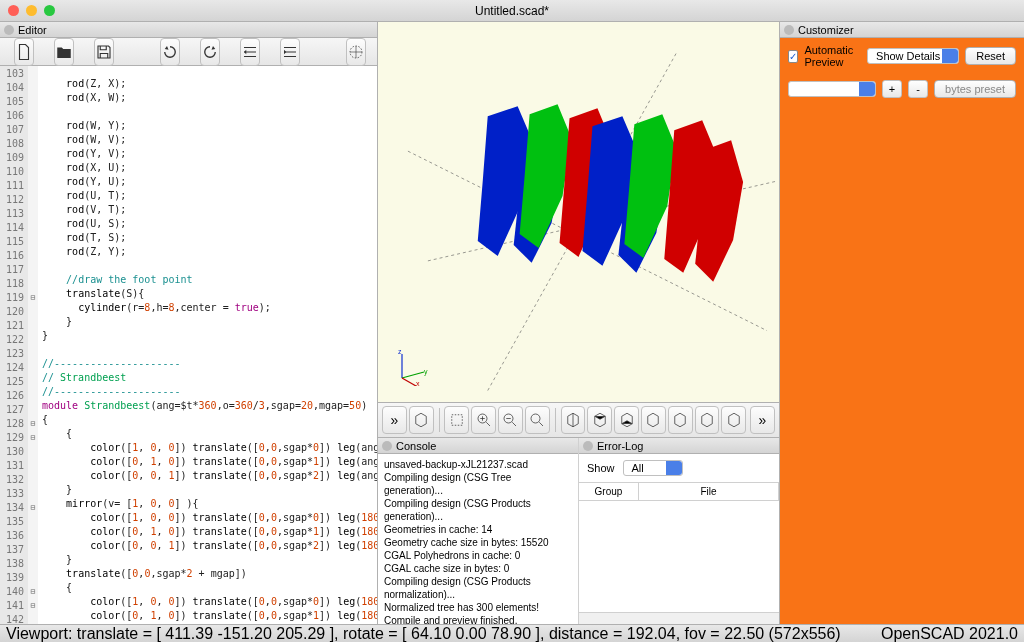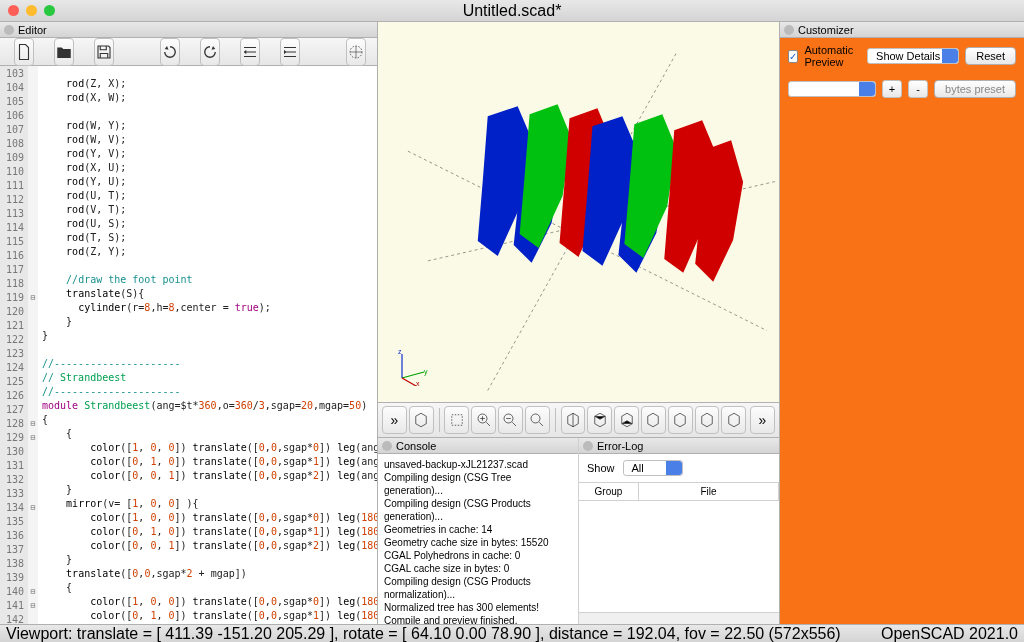--- a/index.html
+++ b/index.html
@@ -3,21 +3,21 @@
 <meta charset="utf-8">
 <style>
 * { margin: 0; padding: 0; box-sizing: border-box; }
 body { font-family: -apple-system, "Helvetica Neue", Arial, sans-serif; font-size: 11px; background: #ececec; width: 1024px; height: 642px; overflow: hidden; display: flex; flex-direction: column; }
 .title-bar { height: 22px; background: linear-gradient(#e8e8e8, #d4d4d4); display: flex; align-items: center; padding: 0 8px; border-bottom: 1px solid #b0b0b0; position: relative; }
 .traffic-lights { display: flex; gap: 7px; }
 .tl { width: 11px; height: 11px; border-radius: 50%; }
 .tl.red { background: #ff5f57; }
 .tl.yellow { background: #febc2e; }
 .tl.green { background: #28c840; }
-.win-title { position: absolute; left: 50%; transform: translateX(-50%); font-size: 16px; }
+.win-title { position: absolute; left: 50%; transform: translateX(-50%); font-size: 12px; }
 .main-area { flex: 1; display: flex; min-height: 0; }
 .editor-pane { width: 378px; display: flex; flex-direction: column; border-right: 1px solid #b0b0b0; background: #f0f0f0; }
 .pane-header { height: 16px; background: linear-gradient(#e8e8e8, #d4d4d4); display: flex; align-items: center; padding: 0 4px; border-bottom: 1px solid #b0b0b0; }
 .pane-close { width: 10px; height: 10px; border-radius: 50%; background: #bbb; margin-right: 4px; }
 .pane-title { flex: 1; text-align: left; font-size: 11px; }
 .toolbar { height: 28px; background: linear-gradient(#f6f6f6, #e6e6e6); display: flex; align-items: center; padding: 0 14px; border-bottom: 1px solid #b0b0b0; gap: 20px; }
 .tb-btn { width: 28px; height: 28px; background: linear-gradient(#fdfdfd, #e8e8e8); border: 1px solid #c0c0c0; border-radius: 4px; display: flex; align-items: center; justify-content: center; font-size: 14px; cursor: pointer; }
 .tb-sep { width: 1px; height: 24px; background: #c0c0c0; margin: 0 3px; }
 .code-area { flex: 1; display: flex; background: #fff; overflow: hidden; font-family: Menlo, Monaco, monospace; font-size: 10px; line-height: 14px; }
 .gutter { width: 28px; background: #e8e8e8; color: #777; text-align: right; padding: 1px 4px 1px 0; user-select: none; }

